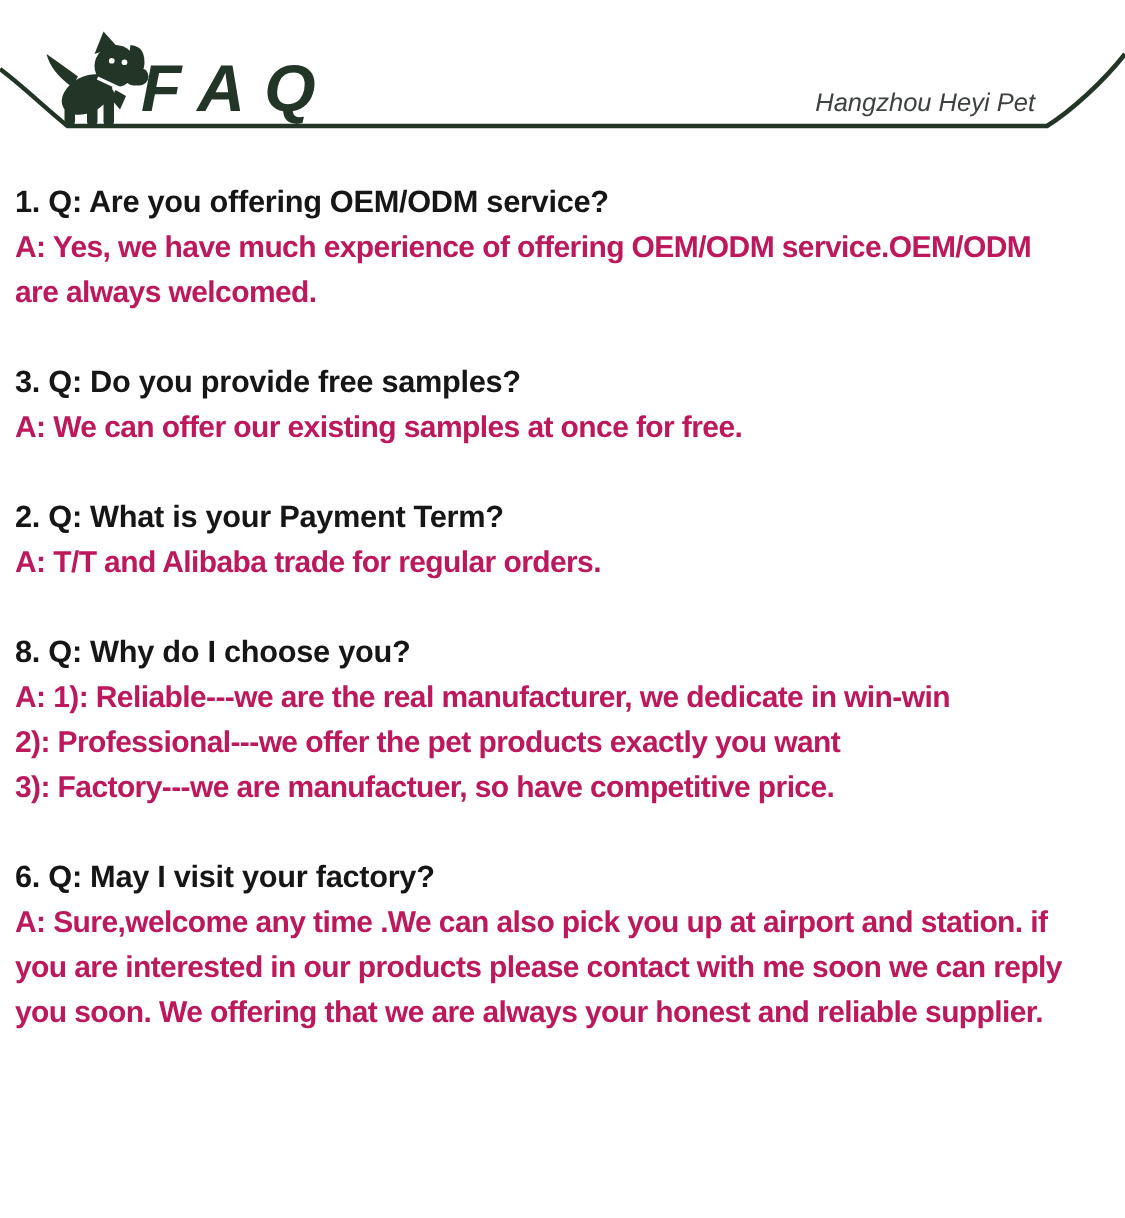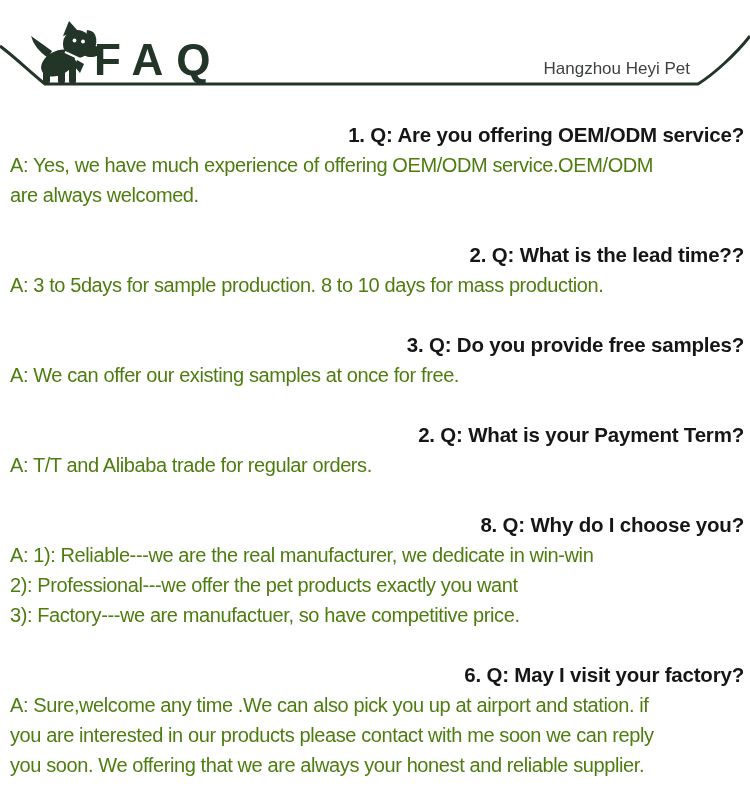--- a/index.html
+++ b/index.html
@@ -15,20 +15,21 @@
     position: relative;
     width: 750px;
     height: 812px;
     background: #ffffff;
   }
   
   .header {
     position: relative;
     width: 750px;
     height: 95px;
+    font-style: italic;
   }
   .header svg {
     position: absolute;
     left: 0;
     top: 0;
     display: block;
   }
   .faq-title {
     position: absolute;
     left: 94px;
@@ -55,27 +56,26 @@
   }
   .faq-item { margin-top: 30px; }
   .faq-item.first { margin-top: 25px; }
   .q-line {
     font-size: 20.5px;
     font-weight: 700;
     line-height: 30px;
     color: #161616;
     letter-spacing: -0.2px;
     white-space: nowrap;
-    text-align: right;
   }
   .a-line {
     font-size: 20px;
-    font-weight: 400;
+    font-weight: 700;
     line-height: 30px;
-    color: #4d7c0f;
+    color: #be185d;
     letter-spacing: -0.4px;
     white-space: nowrap;
   }
 </style>
 </head>
 <body>
 
 <div class="page">
 
   <div class="header">
@@ -115,24 +115,20 @@
   </div>
 
   <div class="faq-main">
 
     <section class="faq-item first">
       <div class="q-line">1. Q: Are you offering OEM/ODM service?</div>
       <div class="a-line">A: Yes, we have much experience of offering OEM/ODM service.OEM/ODM</div>
       <div class="a-line">are always welcomed.</div>
     </section>
 
-    <section class="faq-item">
-      <div class="q-line">2. Q: What is the lead time??</div>
-      <div class="a-line">A: 3 to 5days for sample production. 8 to 10 days for mass production.</div>
-    </section>
 
     <section class="faq-item">
       <div class="q-line">3. Q: Do you provide free samples?</div>
       <div class="a-line">A: We can offer our existing samples at once for free.</div>
     </section>
 
     <section class="faq-item">
       <div class="q-line">2. Q: What is your Payment Term?</div>
       <div class="a-line">A: T/T and Alibaba trade for regular orders.</div>
     </section>

